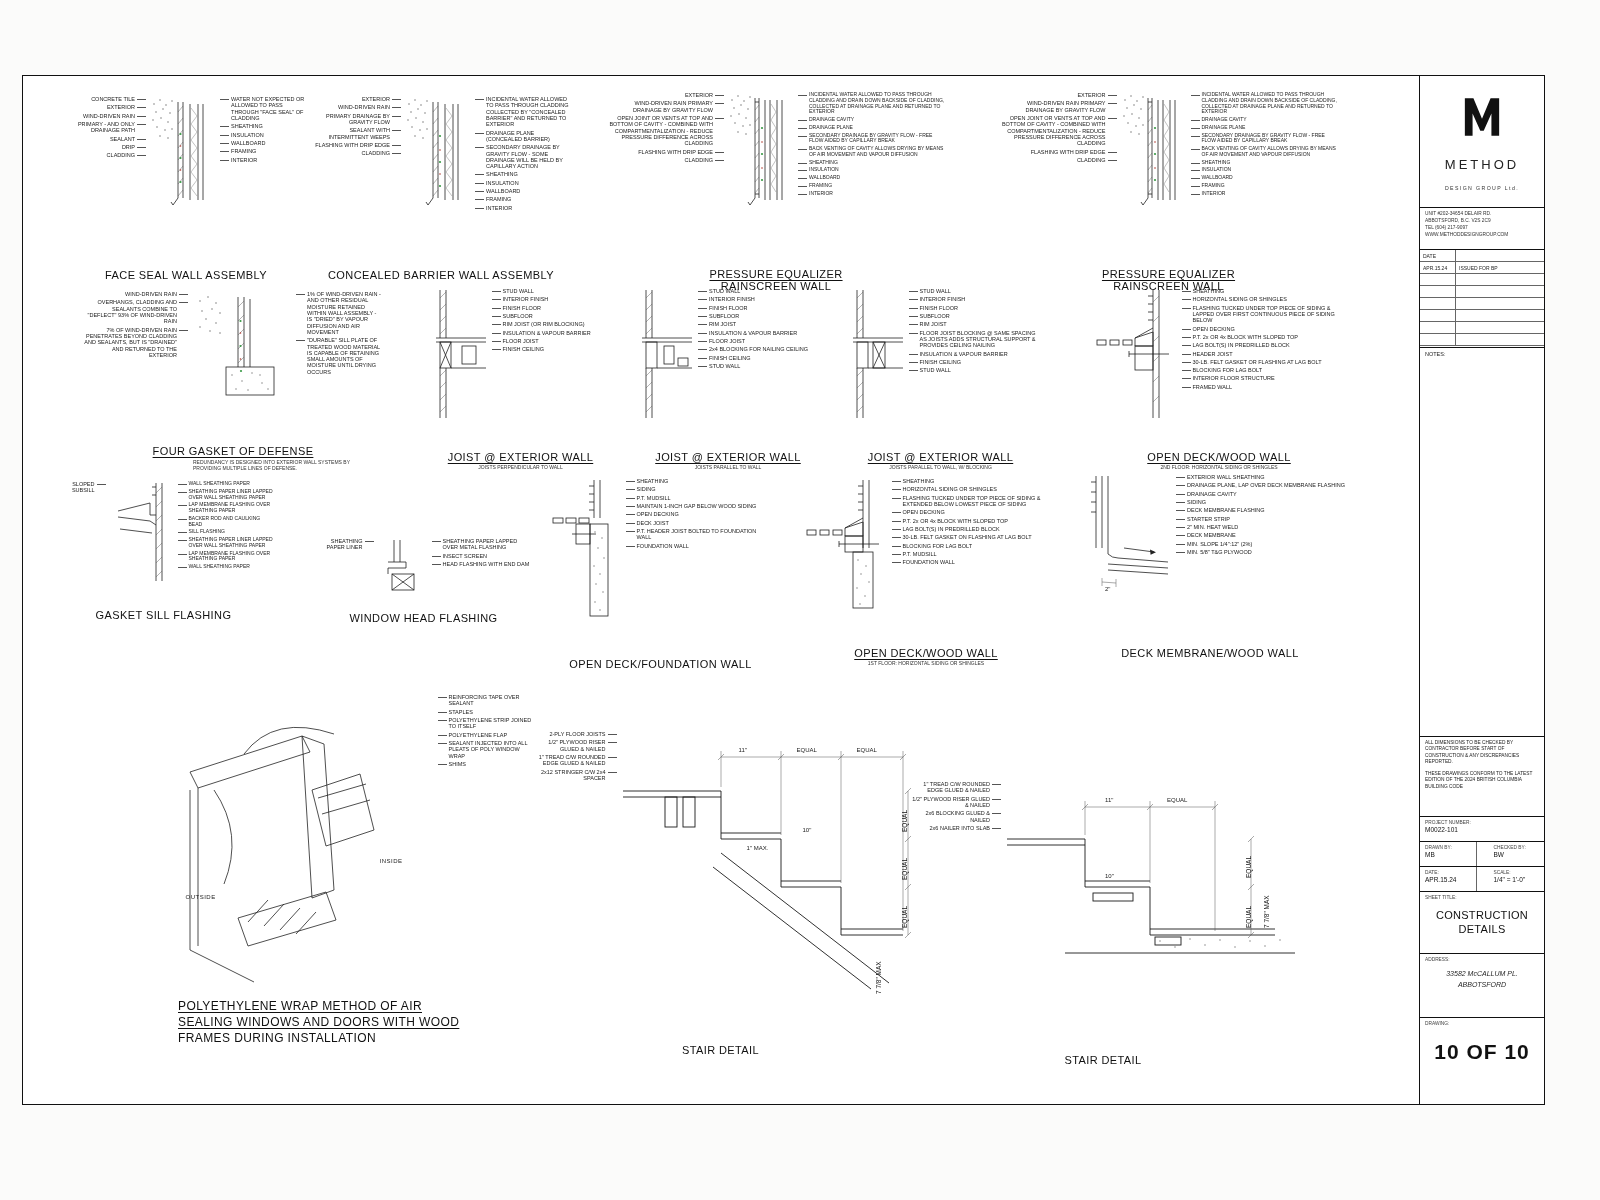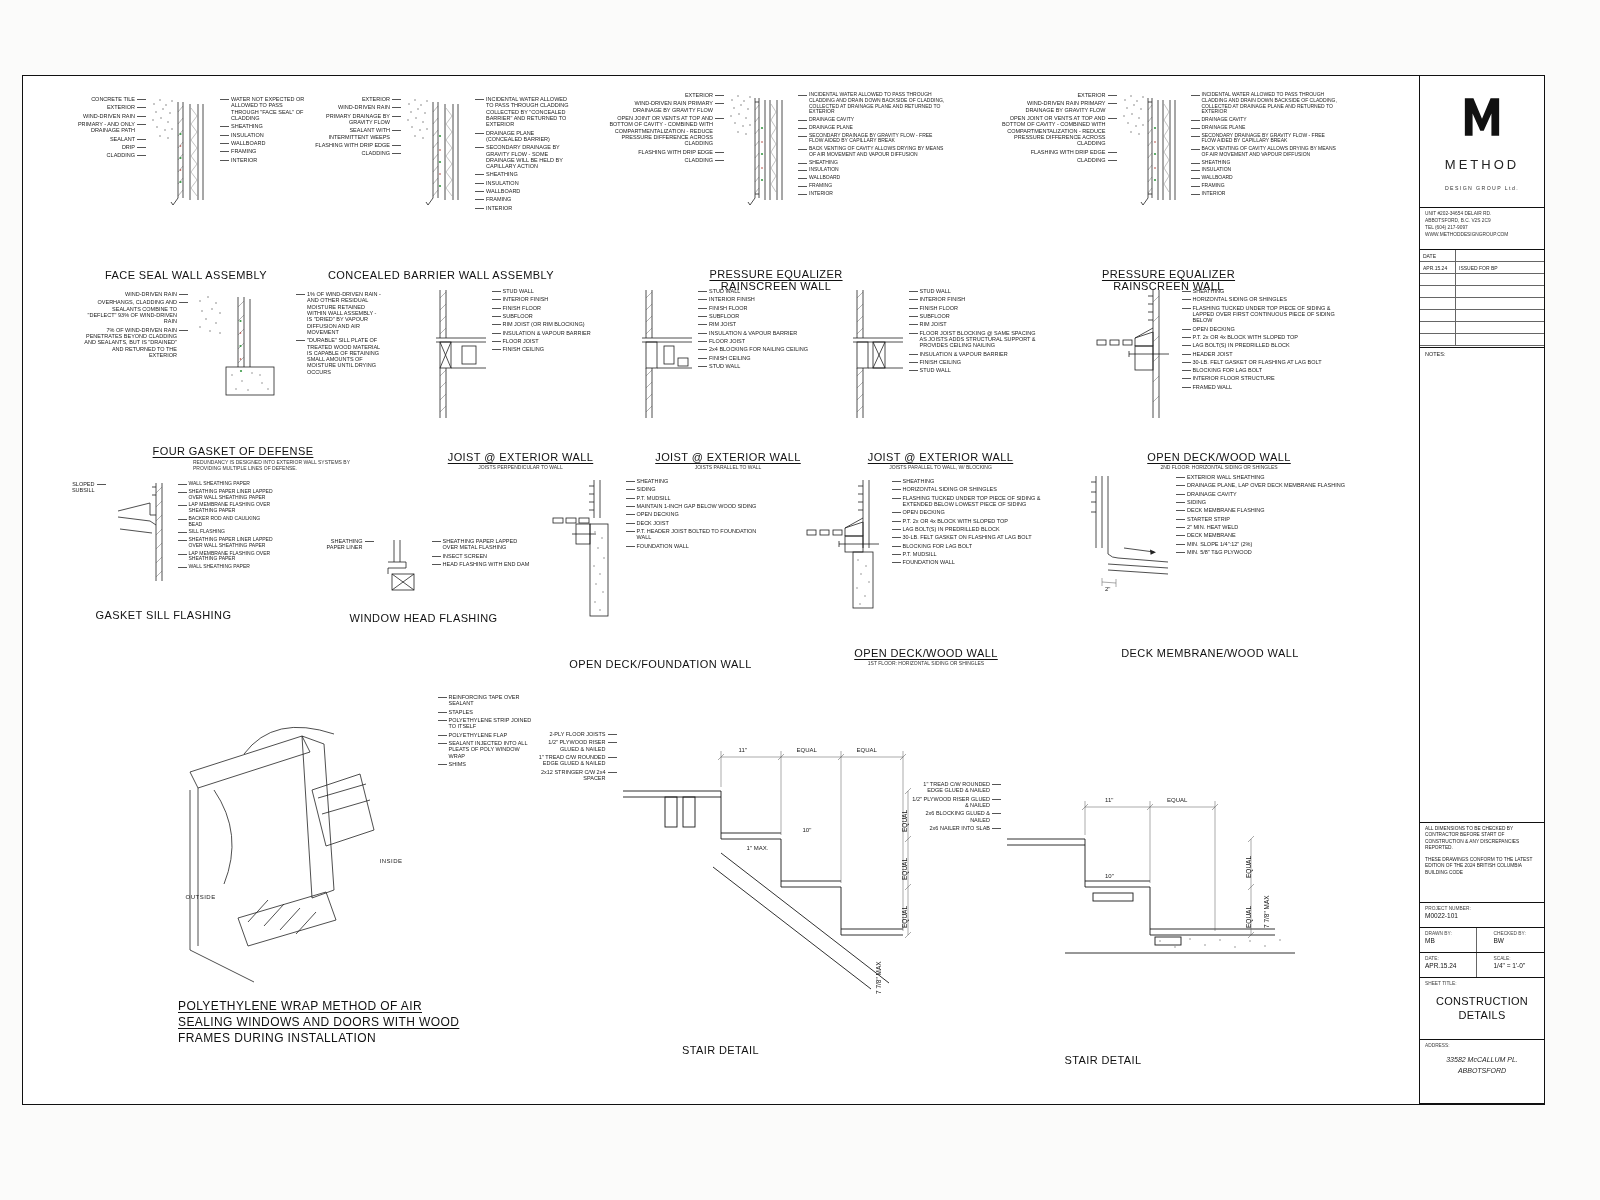--- a/index.html
+++ b/index.html
@@ -1006,15 +1006,19 @@
       </div>
     </div>
     <div class="tb-sec tb-sheettitle">
       <div class="k">SHEET TITLE:</div>
       <div class="big">CONSTRUCTION DETAILS</div>
     </div>
     <div class="tb-sec tb-address">
       <div class="k">ADDRESS:</div>
       <div class="addr">33582 McCALLUM PL. ABBOTSFORD</div>
     </div>
+    <div class="tb-sec tb-drawing">
+      <div class="k">DRAWING:</div>
+      <div class="num">10 OF 10</div>
+    </div>
   </div>
 
 </div>
 
 </body></html>

